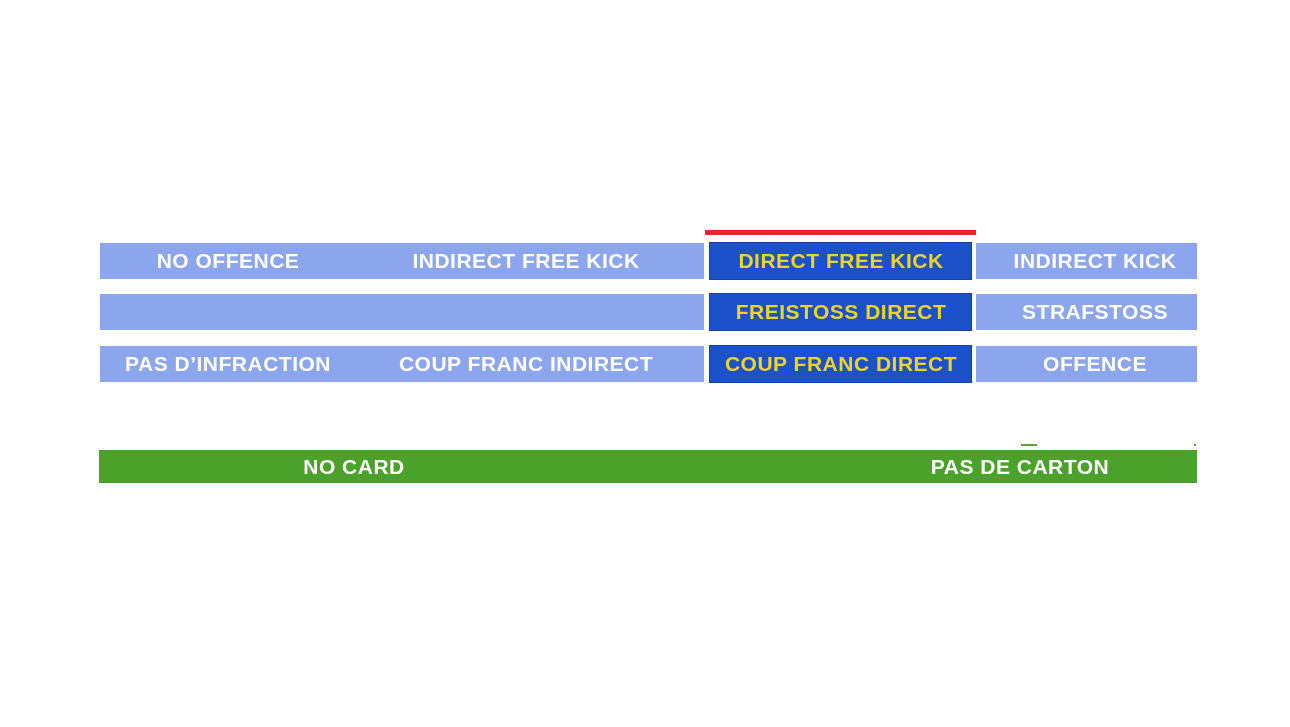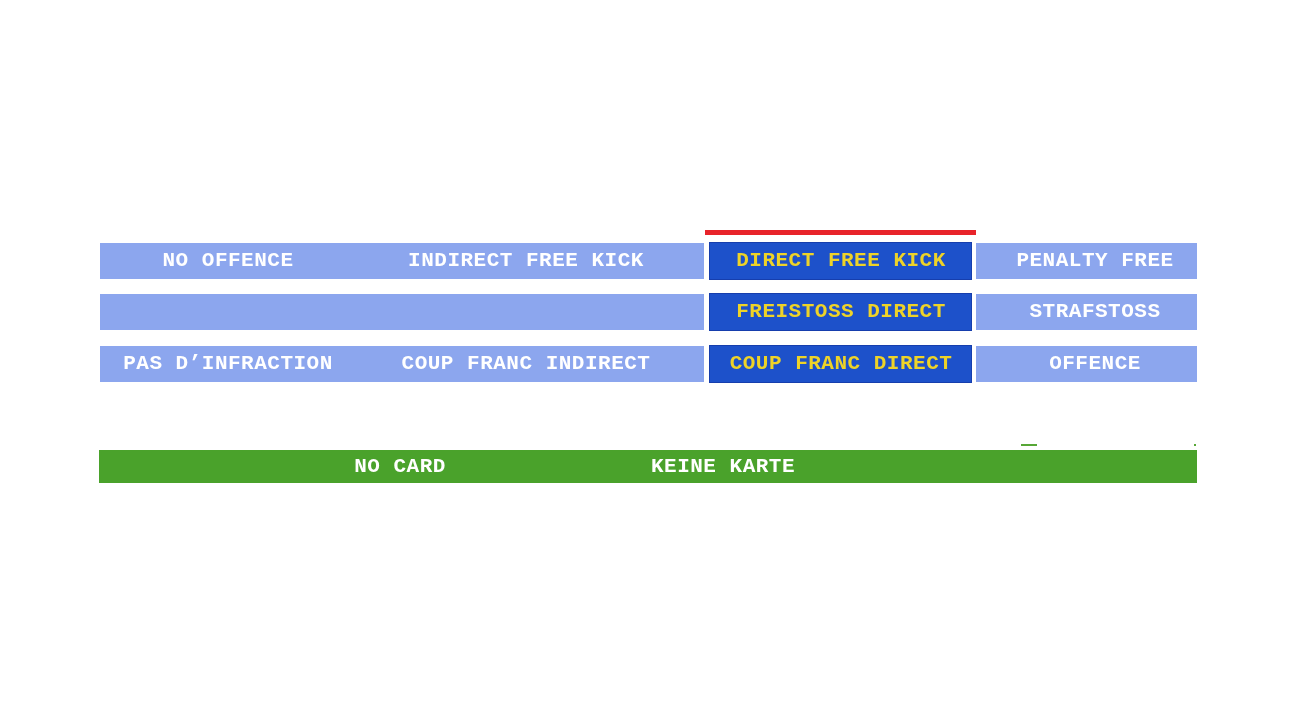--- a/index.html
+++ b/index.html
@@ -1,20 +1,20 @@
 <!DOCTYPE html>
 <html style="--white: #FFFFFF; --light-blue: #8CA6EE; --dark-blue: #1D51CA; --red: #E8232A; --green: #4AA22B; --yellow: #EED328;"><head>
 <meta charset="utf-8">
 <style>
   html,body{margin:0;padding:0;background:#ffffff;}
   .stage{
     position:relative;
     width:1290px;height:727px;
     background:var(--white,#ffffff);
-    font-family:Liberation Mono, monospace;
+    font-family:Liberation Sans, sans-serif;
     overflow:hidden;
   }
   .stage *{position:absolute;box-sizing:border-box;}
 
   
   .r1{top:243px}.r2{top:294px}.r3{top:346px}
 
   
   .bar{height:36px;background:var(--light-blue,#8CA6EE);}
   .bleft{left:100px;width:604px;}
@@ -37,56 +37,56 @@
     font-weight:bold;
     letter-spacing:.5px;
     line-height:36px;
     height:36px;
   }
   .c1{left:228px}.c2{left:526px}.c3{left:841px}.c4{left:1095px}
   .sel-lbl{color:var(--yellow,#EED328);}
 
   
   .card-bar{left:99px;top:450px;width:1098px;height:33px;background:var(--green,#4AA22B);}
-  .g{top:450px;line-height:33px;height:33px;margin-left:46px;}
+  .g{top:450px;line-height:33px;height:33px;}
   .g1{left:354px}.g2{left:677px}.g3{left:1020px}
 
   
   .a1{left:1021px;top:444px;width:16px;height:2px;background:#57A736;}
   .a2{left:1194px;top:444px;width:2px;height:2px;background:#57A736;}
 </style>
 </head>
 <body>
 
 <div class="stage">
 
   <div class="red-bar"></div>
 
   <div class="bar r1 bleft"></div>
   <div class="bar r1 bright"></div>
   <div class="selcell r1"></div>
   <span class="lbl r1 c1">NO OFFENCE</span>
   <span class="lbl sel-lbl r1 c3">DIRECT FREE KICK</span>
   <span class="lbl r1 c2">INDIRECT FREE KICK</span>
-  <span class="lbl r1 c4">PENALTY FREE</span>
+  <span class="lbl r1 c4">INDIRECT KICK</span>
 
   <div class="bar r2 bleft"></div>
   <div class="bar r2 bright"></div>
   <div class="selcell r2"></div>
   <span class="lbl sel-lbl r2 c3">FREISTOSS DIRECT</span>
   <span class="lbl r2 c4">STRAFSTOSS</span>
 
   <div class="bar r3 bleft"></div>
   <div class="bar r3 bright"></div>
   <div class="selcell r3"></div>
   <span class="lbl r3 c2">COUP FRANC INDIRECT</span>
   <span class="lbl r3 c1">PAS D’INFRACTION</span>
   <span class="lbl sel-lbl r3 c3">COUP FRANC DIRECT</span>
   <span class="lbl r3 c4">OFFENCE</span>
 
   <div class="card-bar"></div>
   <span class="lbl g g1">NO CARD</span>
-  <span class="lbl g g2">KEINE KARTE</span>
+  <span class="lbl g g3">PAS DE CARTON</span>
 
   <div class="a1"></div>
   <div class="a2"></div>
 
 </div>
 
 </body></html>

